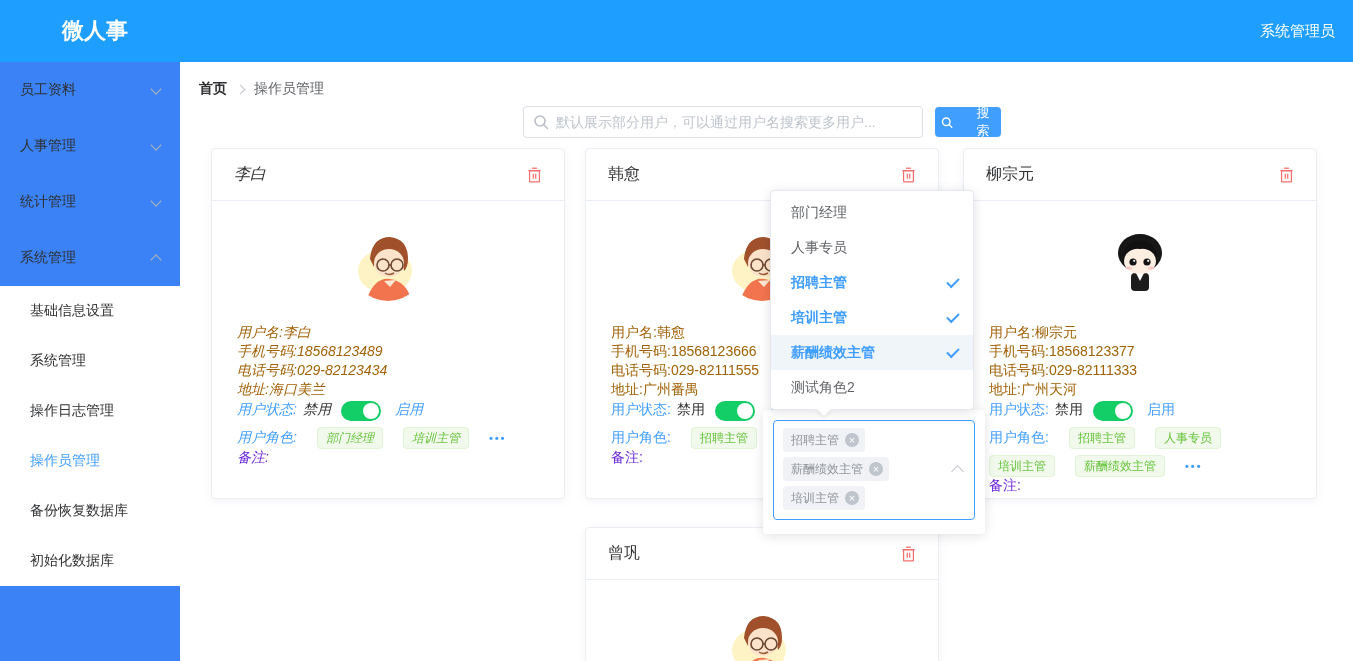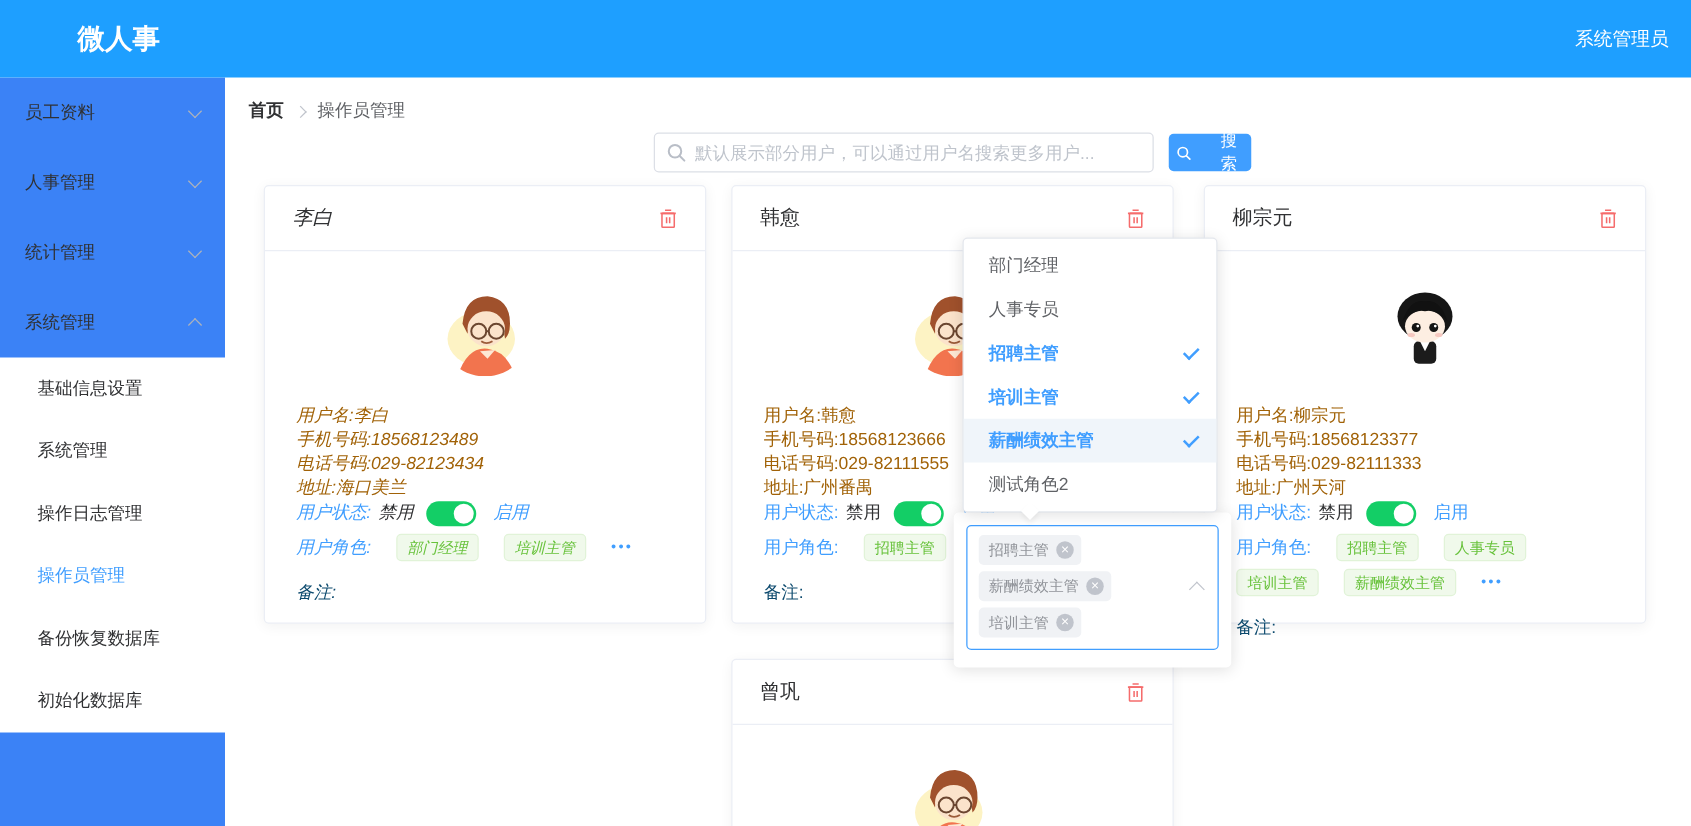--- a/index.html
+++ b/index.html
@@ -46,21 +46,21 @@
   .avatar{width:76px;height:76px;border-radius:50%;overflow:hidden;}
   .line{font-size:14px;color:#a16207;line-height:19px;white-space:nowrap;}
   .status-row{display:flex;align-items:flex-start;font-size:14px;color:#409eff;margin:2px 0;height:22px;}
   .st-off{color:#303133;margin:0 10px 0 6px;}
   .st-on{color:#409eff;margin-left:14px;}
   .switch{position:relative;width:40px;height:20px;border-radius:10px;background:#13ce66;cursor:pointer;flex:0 0 auto;}
   .knob{position:absolute;right:2px;top:2px;width:16px;height:16px;border-radius:50%;background:#fff;}
   .roles-row{display:flex;align-items:center;flex-wrap:wrap;gap:6px 20px;font-size:14px;color:#409eff;margin-top:4px;}
   .tag{background:#f0f9eb;border:1px solid #e1f3d8;color:#67c23a;font-size:12px;height:20px;line-height:20px;padding:0 8px;border-radius:4px;white-space:nowrap;}
   .more-dots{color:#409eff;font-size:11px;letter-spacing:2px;font-weight:bold;cursor:pointer;}
-  .remark{margin-top:16px;font-size:14px;color:#0c4a6e;padding-bottom:20px;}
+  .remark{font-size:14px;color:#6d28d9;padding-bottom:20px;}
 
   #card-libai{left:211px;top:148px;height:349px;font-style:italic;}
   #card-hanyu{left:585px;top:148px;height:349px;}
   #card-liuzongyuan{left:963px;top:148px;height:349px;}
   #card-zenggong{left:585px;top:527px;height:200px;}
 
   
   .role-popup{position:absolute;left:770px;top:190px;width:202px;background:#fff;border:1px solid #e4e7ed;border-radius:4px;box-shadow:0 2px 12px rgba(0,0,0,.12);padding:4px 0;z-index:20;}
   .role-item{height:35px;display:flex;align-items:center;justify-content:space-between;padding:0 14px 0 20px;font-size:14px;color:#606266;cursor:pointer;}
   .role-item.selected{color:#409eff;font-weight:bold;}

